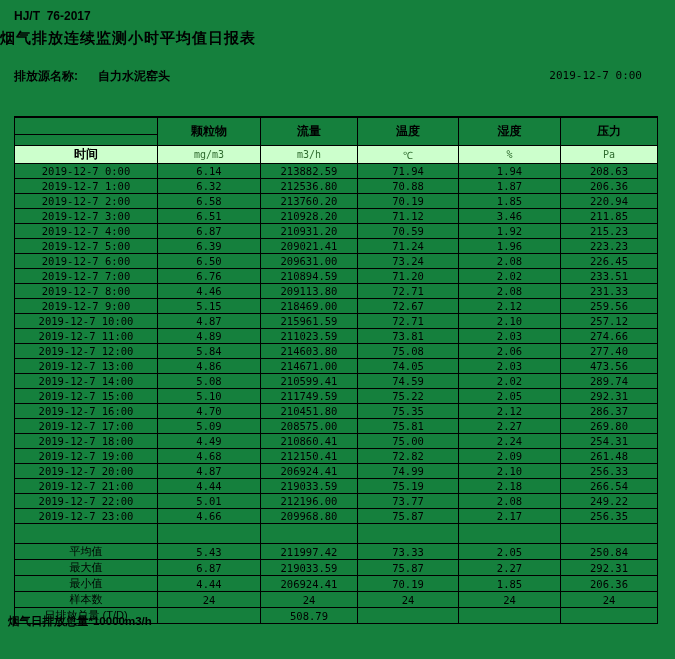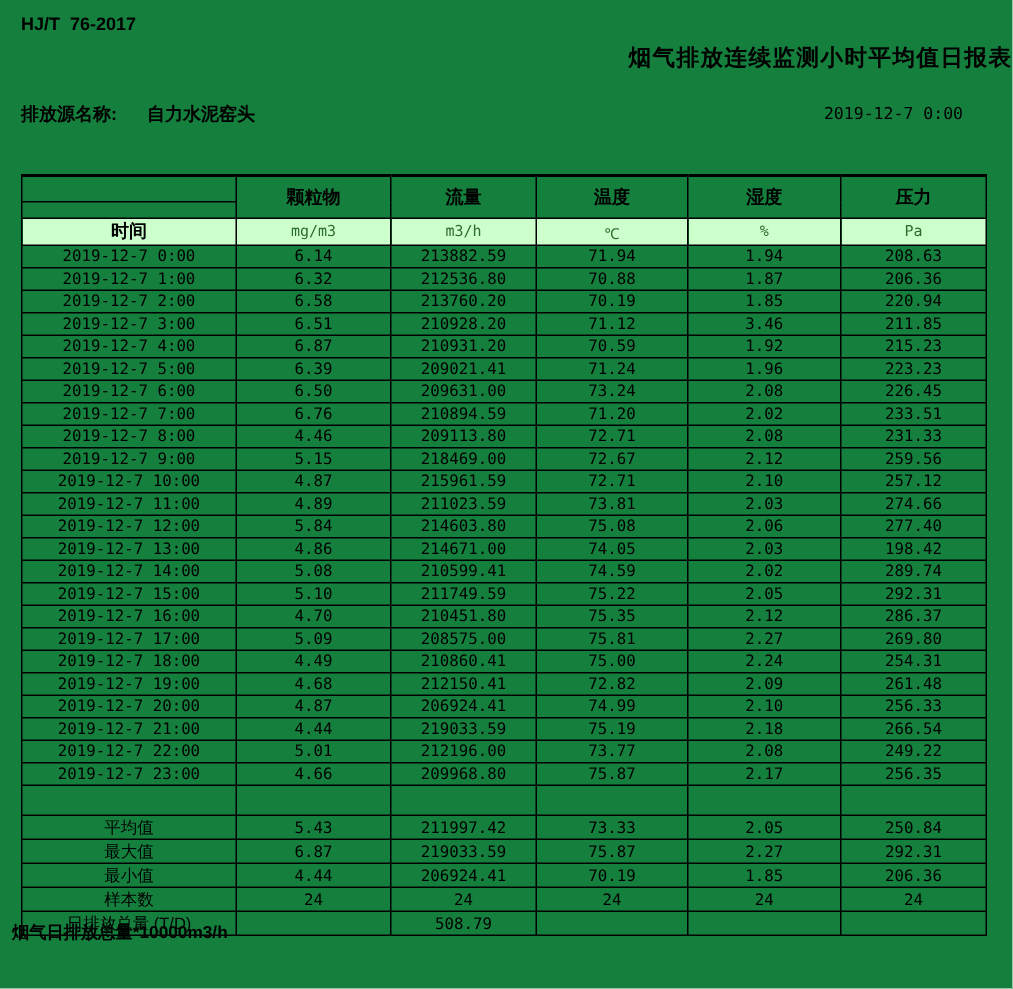--- a/index.html
+++ b/index.html
@@ -1,20 +1,20 @@
 <!DOCTYPE html>
 <html><head>
 <meta charset="utf-8">
 <style>
   html,body{margin:0;padding:0;background:#fff;}
   body{width:675px;height:659px;font-family:"Liberation Sans",sans-serif;color:#000;}
   .page{position:relative;width:675px;height:659px;background:#15803d;overflow:hidden;}
 
   .std{position:absolute;left:14px;top:9px;font-size:12px;font-weight:bold;white-space:pre;}
-  .title{position:absolute;left:0;top:29px;width:100%;text-align:right;font-size:15px;font-weight:bold;letter-spacing:1px;}
+  .title{position:absolute;left:0;top:29px;width:100%;text-align:left;font-size:15px;font-weight:bold;letter-spacing:1px;}
   .source-label{position:absolute;left:14px;top:68px;font-size:12px;font-weight:bold;}
   .source-name{position:absolute;left:98px;top:68px;font-size:12px;font-weight:bold;}
   .datetime{position:absolute;right:33px;top:69px;font-size:11px;font-family:"DejaVu Sans Mono",monospace;}
 
   table.report{position:absolute;left:14px;top:116px;border-collapse:collapse;table-layout:fixed;width:643px;}
   table.report td,table.report th{border:1px solid #000;padding:0;margin:0;text-align:center;vertical-align:middle;overflow:hidden;white-space:nowrap;}
   tr.h1 td{height:16px;}
   tr.h2 td{height:10px;}
   th.colhead{font-size:12px;font-weight:bold;}
   tr.unit-row td{height:17px;background:#ccffcc;}
@@ -183,21 +183,21 @@
           <td class="num">75.08</td>
           <td class="num">2.06</td>
           <td class="num">277.40</td>
         </tr>
         <tr class="data-row">
           <td class="num">2019-12-7 13:00</td>
           <td class="num">4.86</td>
           <td class="num">214671.00</td>
           <td class="num">74.05</td>
           <td class="num">2.03</td>
-          <td class="num">198.42</td>
+          <td class="num">473.56</td>
         </tr>
         <tr class="data-row">
           <td class="num">2019-12-7 14:00</td>
           <td class="num">5.08</td>
           <td class="num">210599.41</td>
           <td class="num">74.59</td>
           <td class="num">2.02</td>
           <td class="num">289.74</td>
         </tr>
         <tr class="data-row">

